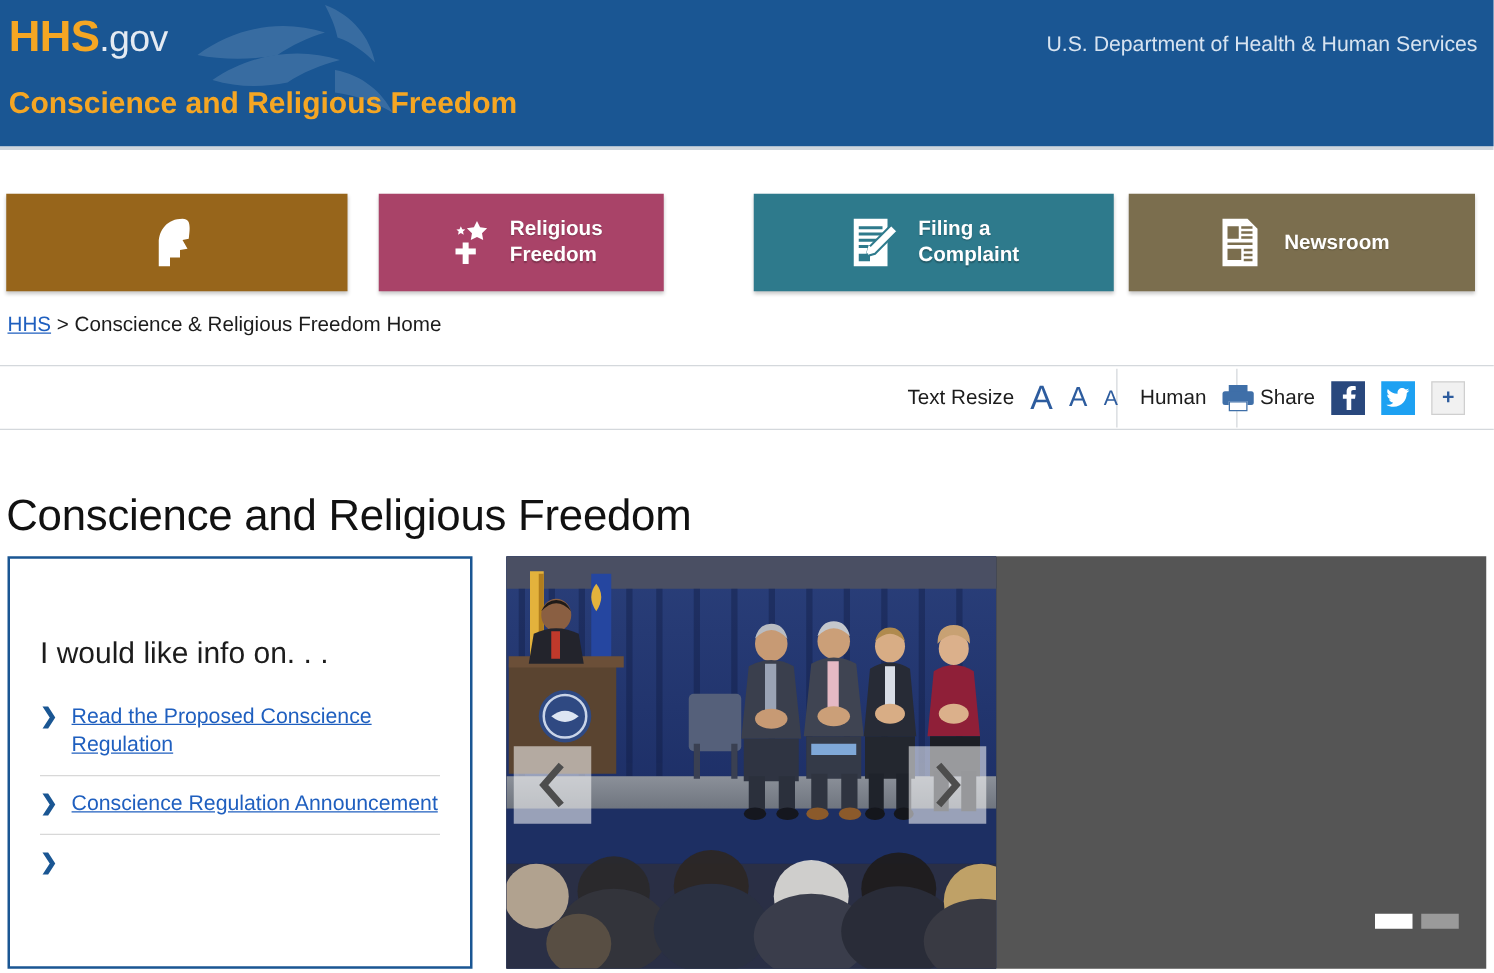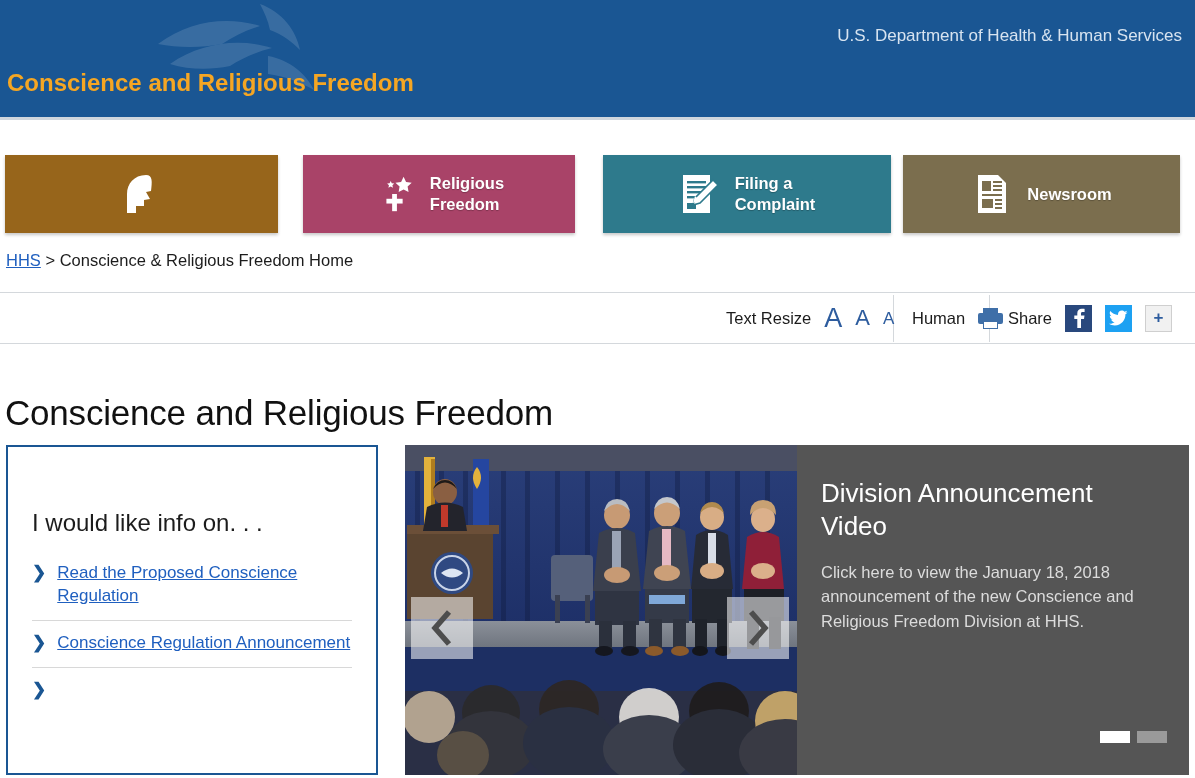--- a/index.html
+++ b/index.html
@@ -82,21 +82,21 @@
   }
   .tile-label {
     color: #ffffff;
     font-size: 16.5px;
     font-weight: bold;
     line-height: 1.25;
     text-shadow: 0 1px 1px rgba(0,0,0,0.25);
   }
 
   #tile-0 { left: 5px;   width: 273px; background: #97651b; }
-  #tile-1 { left: 303px; width: 272px; background: #a94368; }
+  #tile-1 { left: 303px; width: 228px; background: #a94368; }
   #tile-2 { left: 603px; width: 288px; background: #2e7a8c; }
   #tile-3 { left: 903px; width: 277px; background: #7b6e4e; }
 
   
   .breadcrumb {
     position: absolute;
     left: 6px; top: 251px;
     font-size: 16.5px;
     color: #1c1c1c;
   }
@@ -290,20 +290,23 @@
 <body>
 
 <div class="site-header">
   <svg class="header-watermark" viewBox="0 0 190 120">
     <path d="M8 58 C40 34 78 30 110 40 C96 44 84 50 72 58 C52 62 28 62 8 58 Z" fill="#ffffff"></path>
     <path d="M20 78 C52 56 90 52 122 62 C106 66 92 72 80 80 C60 84 40 84 20 78 Z" fill="#ffffff"></path>
     <path d="M110 18 C132 26 146 44 150 64 C142 56 132 48 120 44 C118 34 114 26 110 18 Z" fill="#ffffff"></path>
     <path d="M118 70 C140 74 156 88 164 104 C150 96 134 90 118 88 Z" fill="#ffffff"></path>
   </svg>
 
+  <div class="brand">
+    <span class="hhs">HHS</span><span class="gov">.gov</span>
+  </div>
 
   <div class="site-subtitle">Conscience and Religious Freedom</div>
 
   <div class="dept-name">U.S. Department of Health &amp; Human Services</div>
 </div>
 <div class="header-rule"></div>
 
 <div class="nav-tiles"></div>
 
 <div class="tile" id="tile-0">
@@ -573,22 +576,18 @@
         <polyline points="18,3 4,19 18,35" fill="none" stroke="#4d4d4d" stroke-width="5.5"></polyline>
       </svg>
     </div>
     <div class="carousel-arrow next">
       <svg class="arrow-glyph" viewBox="0 0 22 38">
         <polyline points="4,3 18,19 4,35" fill="none" stroke="#4d4d4d" stroke-width="5.5"></polyline>
       </svg>
     </div>
   </div>
 
-  <div class="carousel-caption">
-    <div class="caption-title">Division Announcement Video</div>
-    <div class="caption-body">Click here to view the January 18, 2018 announcement of the new Conscience and Religious Freedom Division at HHS.</div>
-  </div>
 
   <div class="pager">
     <span class="pager-dot active"></span>
     <span class="pager-dot"></span>
   </div>
 </div>
 
 </body></html>

